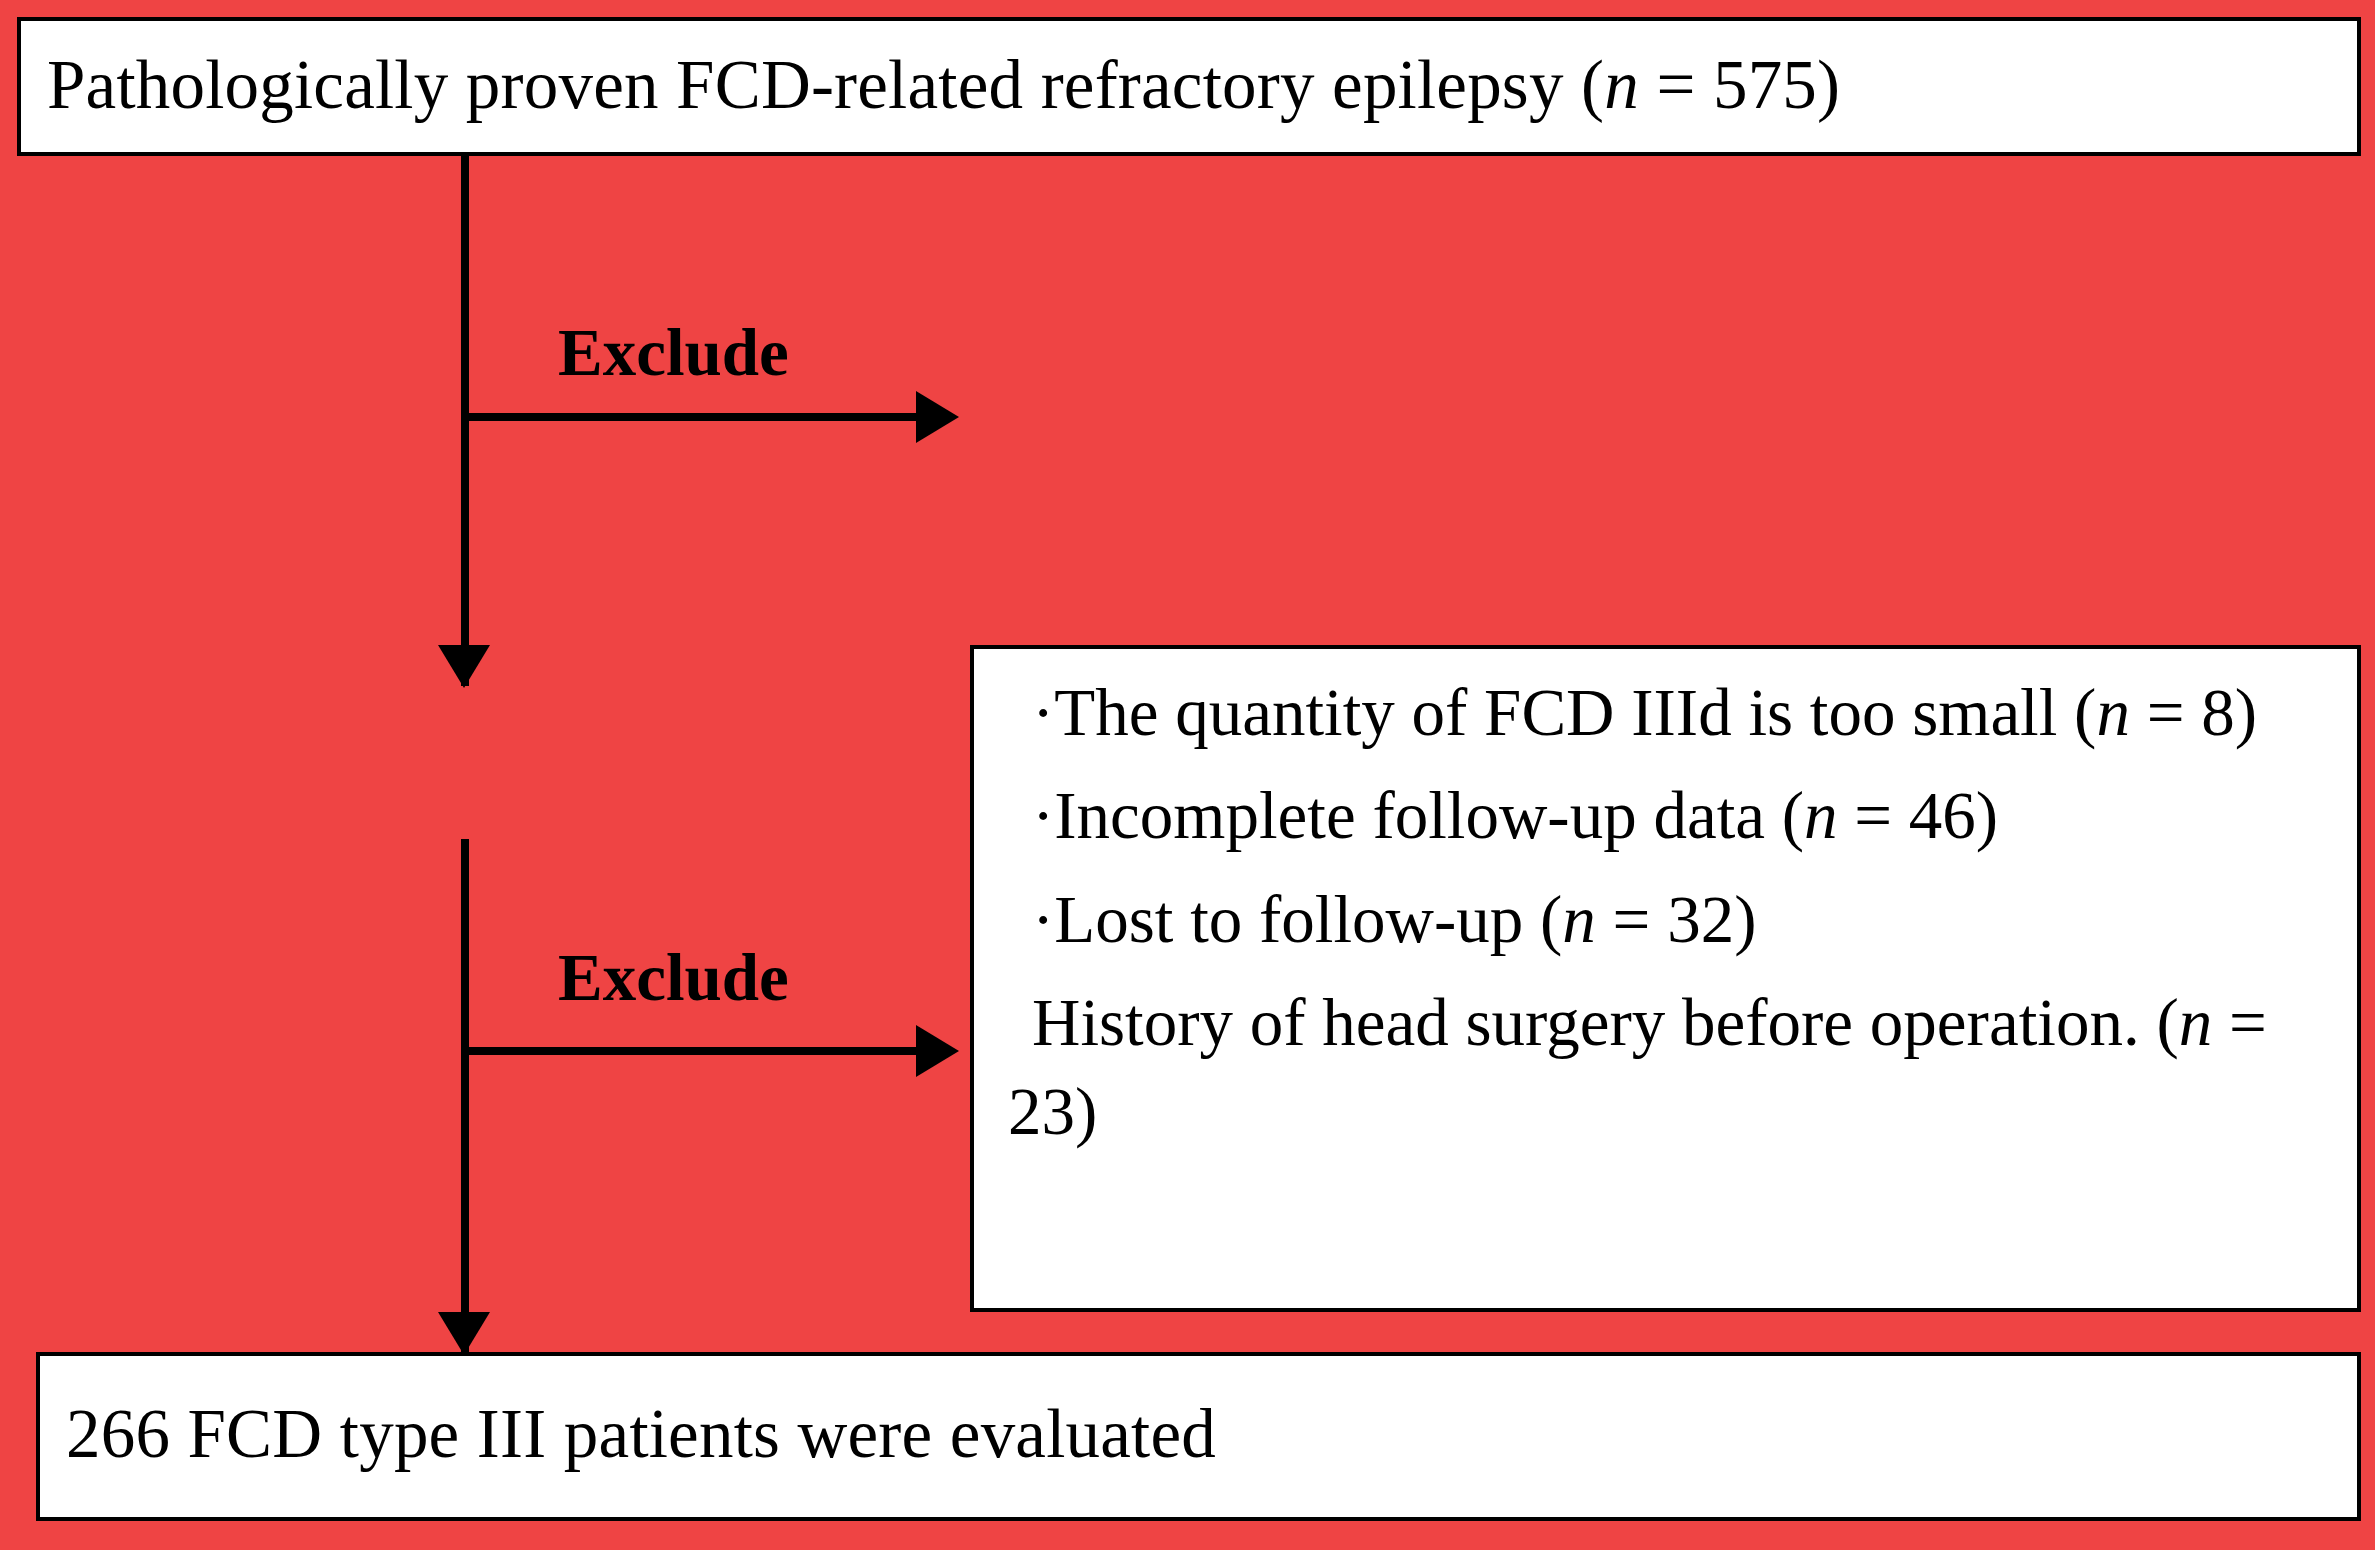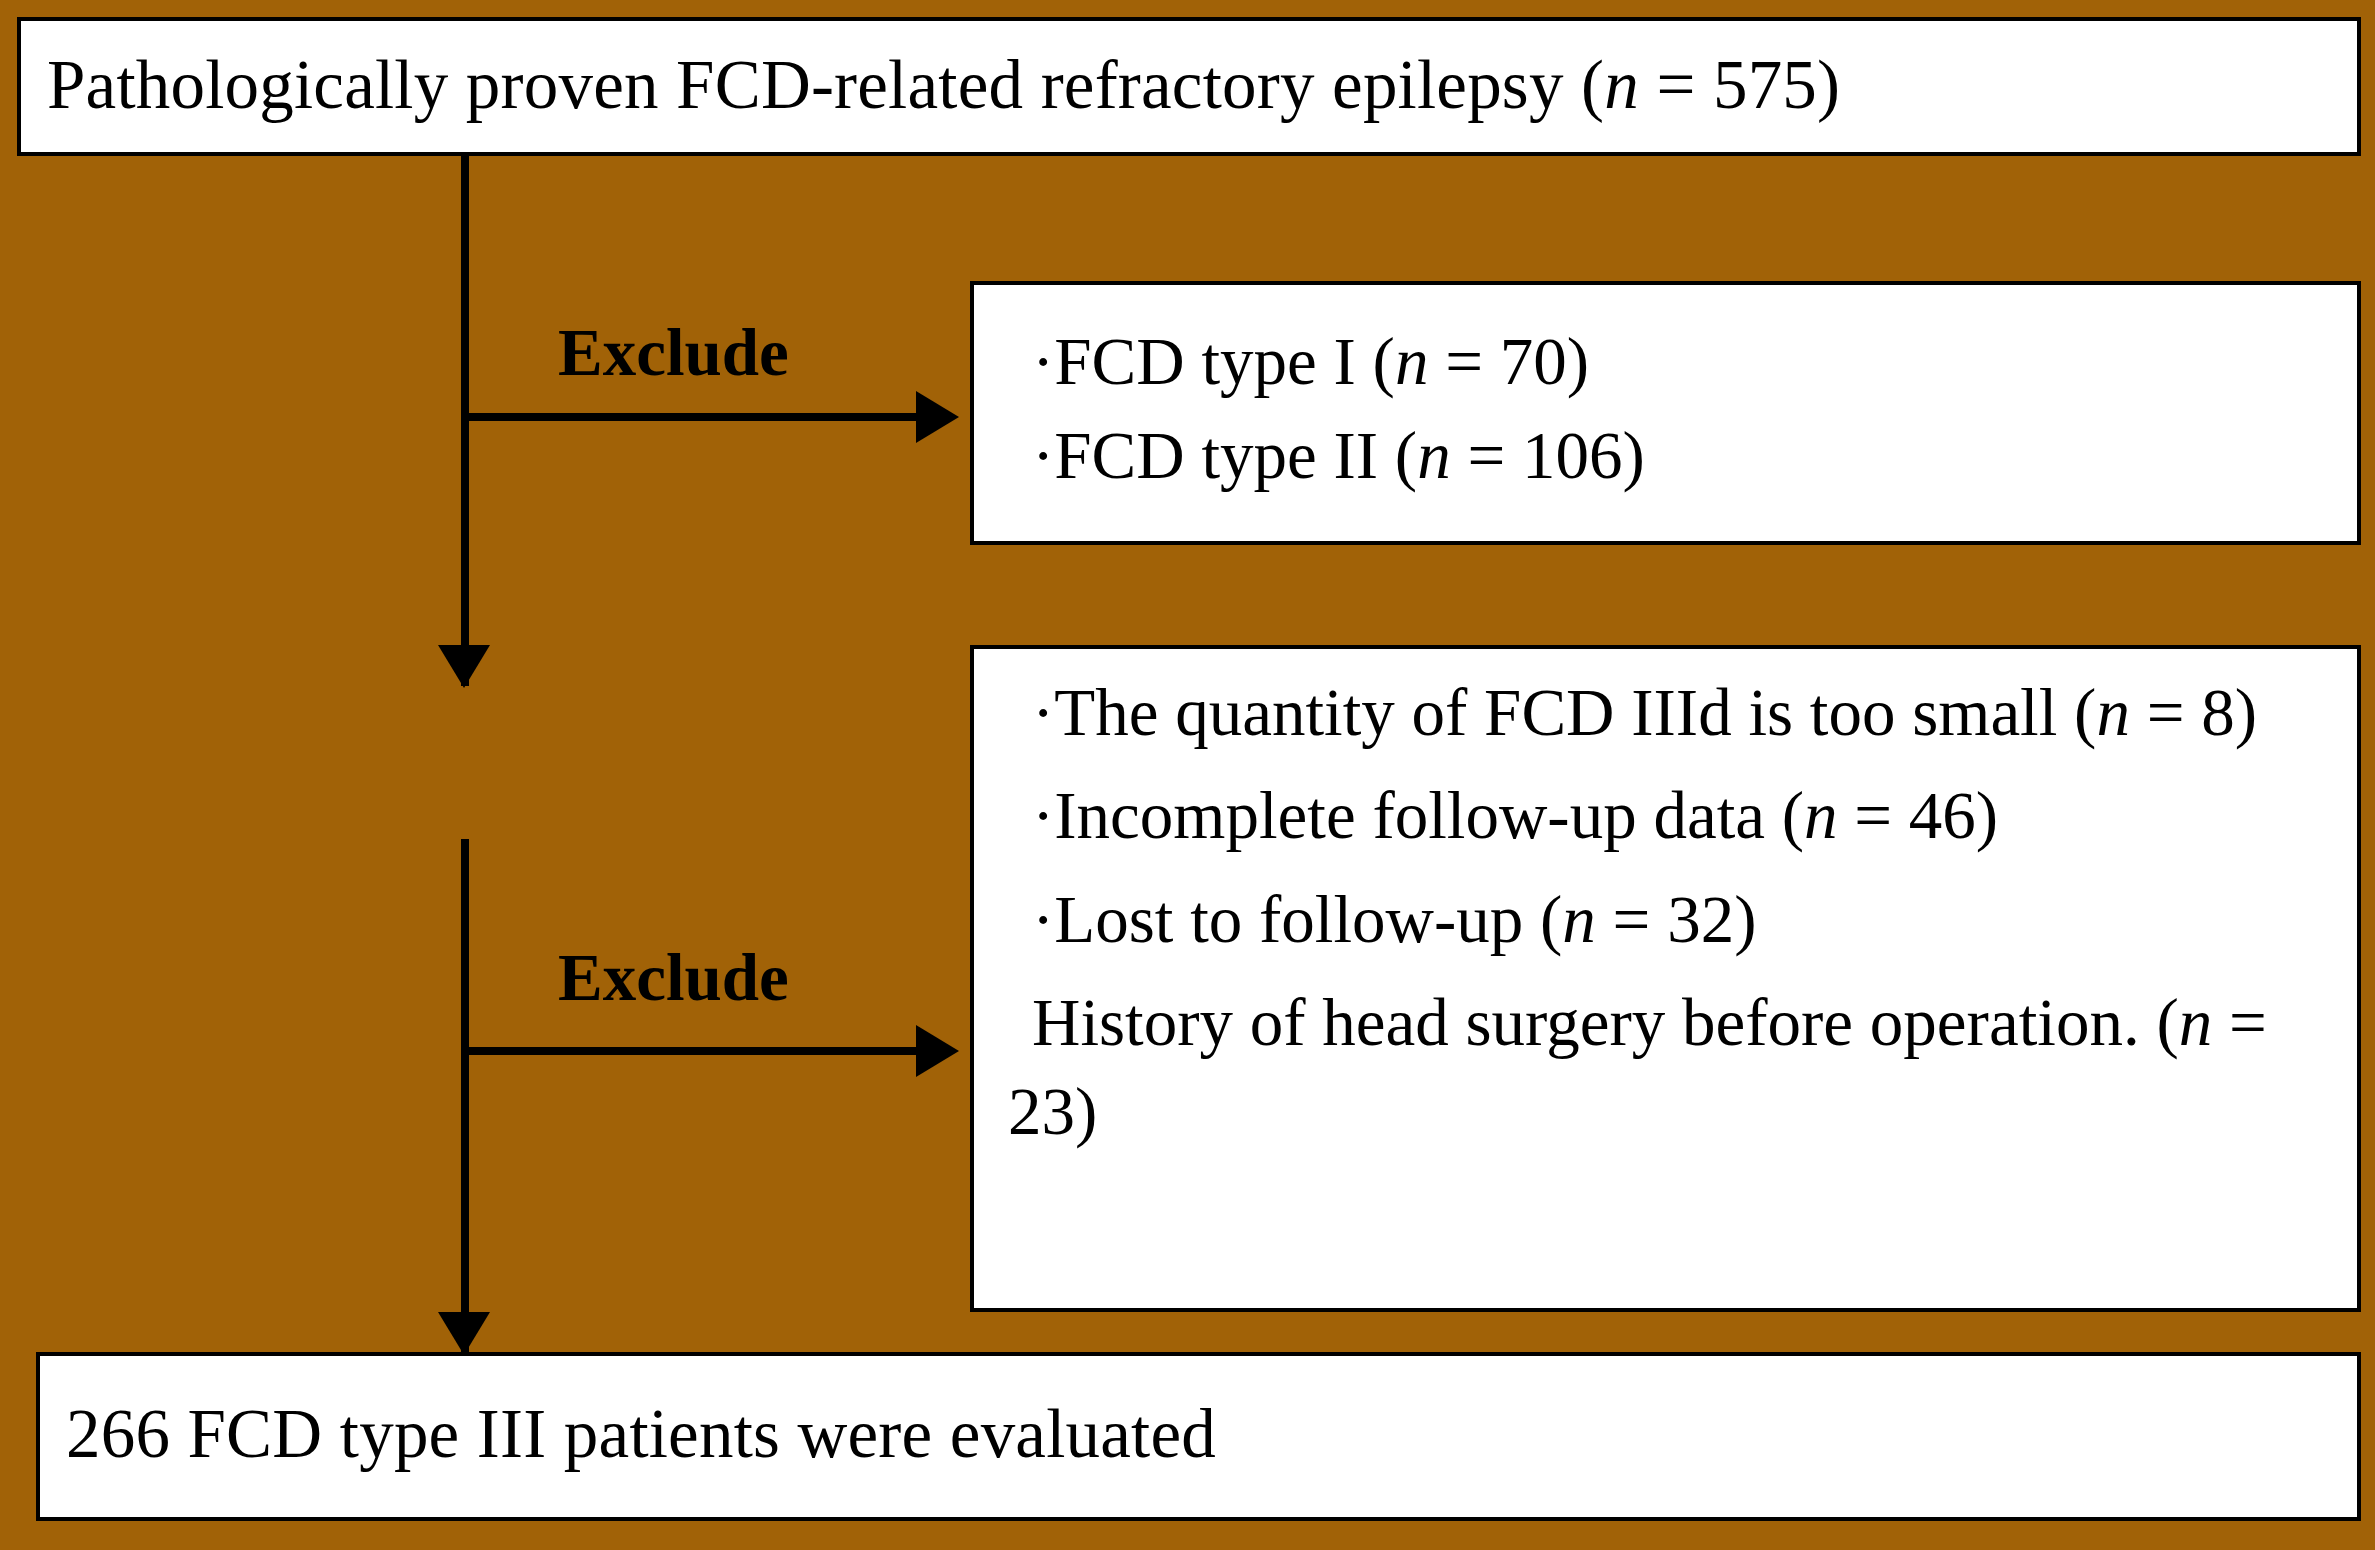--- a/index.html
+++ b/index.html
@@ -9,21 +9,21 @@
     background: #ffffff;
   }
   body {
     font-family: "Liberation Serif", "DejaVu Serif", serif;
     color: #000000;
   }
   #canvas {
     position: relative;
     width: 2375px;
     height: 1551px;
-    background: #a16207;
+    background: #ef4444;
     overflow: hidden;
   }
 
   
   .box {
     position: absolute;
     box-sizing: border-box;
     background: #ffffff;
     border: 4.7px solid #000000;
   }
@@ -134,26 +134,20 @@
     <div class="box-text"><span>Pathologically proven FCD-related refractory epilepsy (</span><span class="ital">n</span><span> = 575)</span></div>
   </div>
 
   <div class="vline" id="vline-1"></div>
   <div class="arrow-down" id="arrow-1"></div>
 
   <div class="hline" id="hline-1"></div>
   <div class="arrow-right" id="arrow-branch-1"></div>
   <div class="excl-label" id="label-exclude-1">Exclude</div>
 
-  <div class="box" id="box-exclude-1">
-    <div class="excl-list">
-      <div class="excl-item"><span class="dot">·</span><span>FCD type I (</span><span class="ital">n</span><span> = 70)</span></div>
-      <div class="excl-item"><span class="dot">·</span><span>FCD type II (</span><span class="ital">n</span><span> = 106)</span></div>
-    </div>
-  </div>
 
 
   <div class="vline" id="vline-2"></div>
   <div class="arrow-down" id="arrow-2"></div>
 
   <div class="hline" id="hline-2"></div>
   <div class="arrow-right" id="arrow-branch-2"></div>
   <div class="excl-label" id="label-exclude-2">Exclude</div>
 
   <div class="box" id="box-exclude-2">

